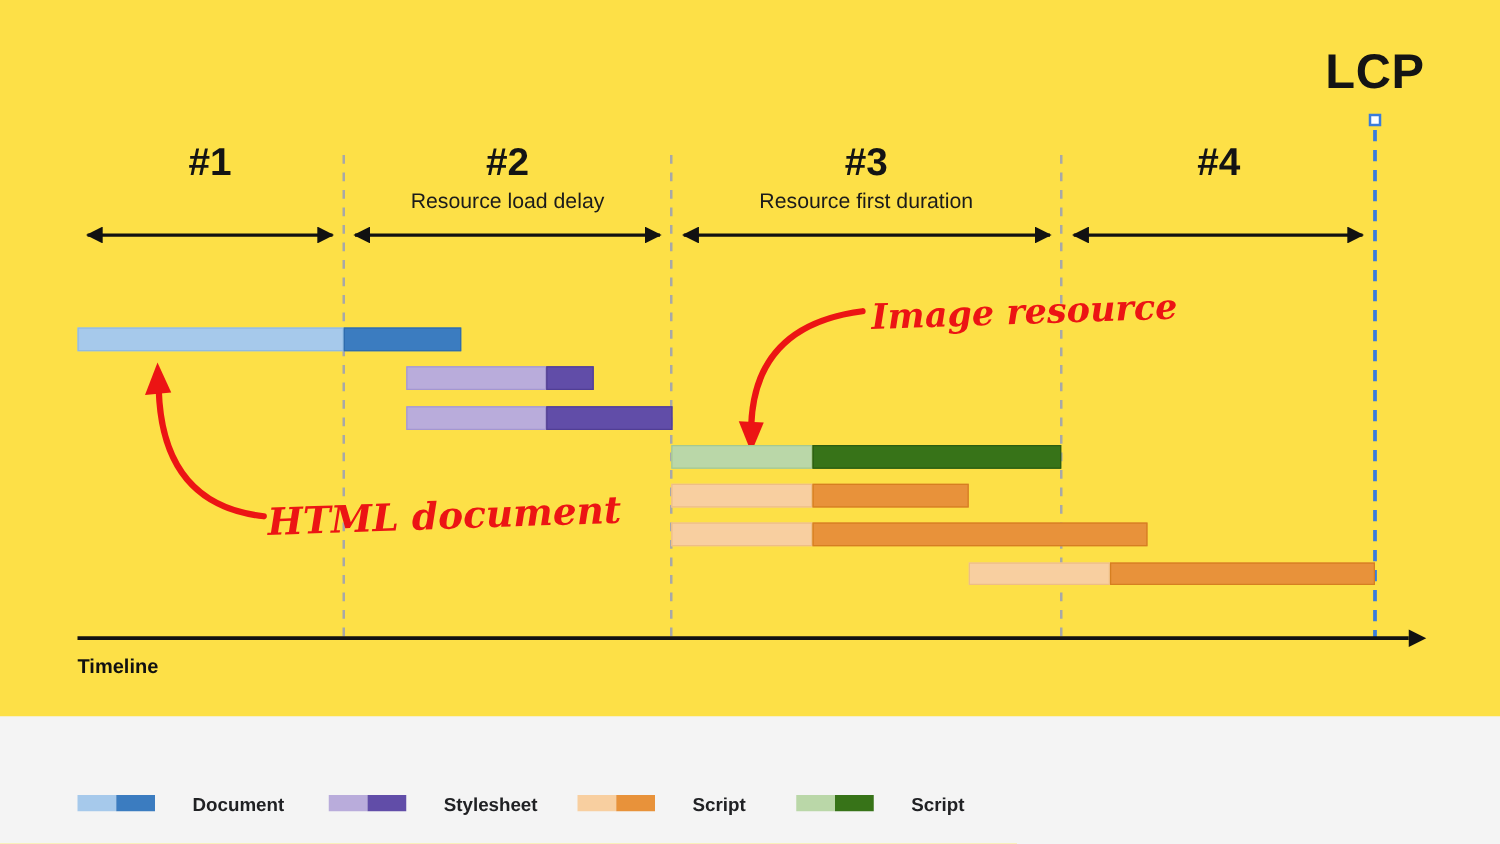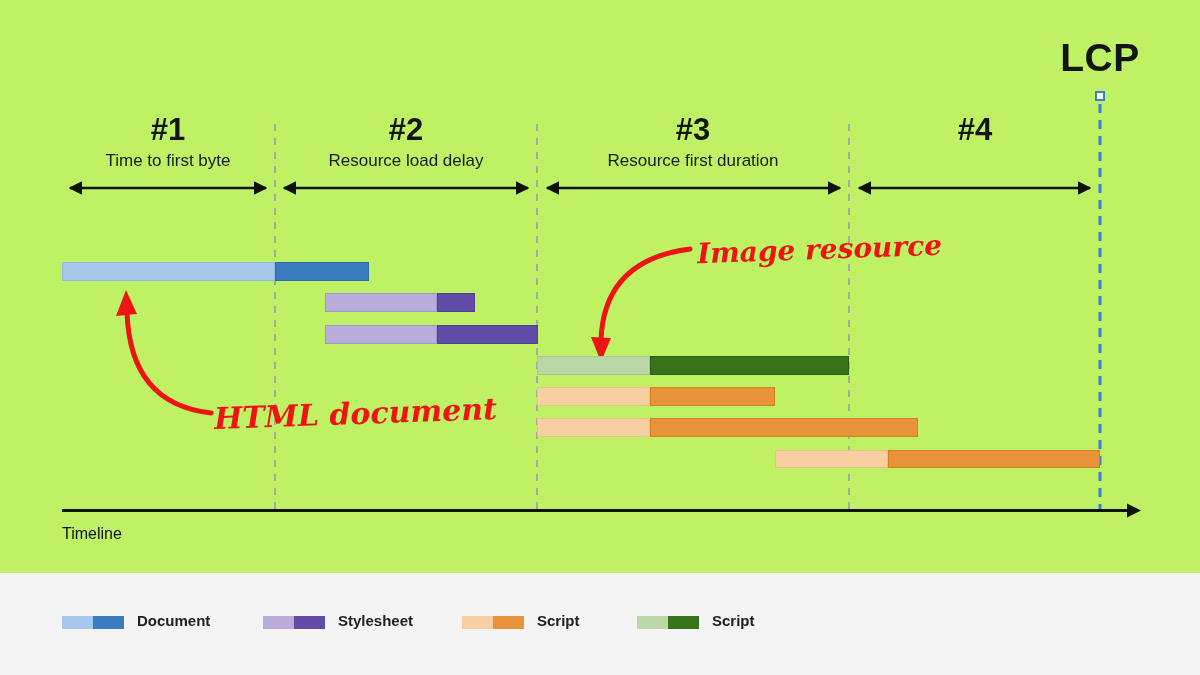--- a/index.html
+++ b/index.html
@@ -1,38 +1,38 @@
 <!DOCTYPE html>
 <html><head>
 <meta charset="utf-8">
 <style>
   html,body{margin:0;padding:0;background:#fff;}
   .stage{
-    position:relative;width:1200px;height:675px;background:#bef264;
+    position:relative;width:1200px;height:675px;background:#fde047;
     font-family:"Liberation Sans",sans-serif;color:#1b1b1b;overflow:hidden;
   }
   .lines-layer{position:absolute;left:0;top:0;width:1200px;height:675px;}
   .lcp-title{
     position:absolute;left:1040px;top:36px;width:120px;text-align:center;
     font-size:39px;font-weight:800;letter-spacing:.5px;color:#141414;
   }
   .phase{position:absolute;top:112px;width:250px;text-align:center;}
   .phase-num{font-size:31px;font-weight:800;line-height:36px;color:#141414;}
   .phase-label{font-size:17px;font-weight:400;line-height:22px;margin-top:2px;color:#1b1b1b;}
   .bars-layer{position:absolute;left:0;top:0;width:1200px;height:675px;}
   .seg{position:absolute;box-sizing:border-box;}
   .annotation{
     position:absolute;font-family:"DejaVu Serif",serif;font-style:italic;font-weight:700;
     color:#EC1414;white-space:nowrap;transform:rotate(-2deg);
   }
   .annotation.html-doc{left:214px;top:396px;font-size:30px;}
   .annotation.img-res{left:697px;top:233px;font-size:28px;}
-  .timeline-label{position:absolute;left:62px;top:525px;font-size:16px;font-weight:400;color:#111;}
+  .timeline-label{position:absolute;left:62px;top:525px;font-size:16px;font-weight:700;color:#111;}
   .legend-band{position:absolute;left:0;top:573px;width:1200px;height:102px;background:#F4F4F4;}
-  .legend-item{position:absolute;top:612px;display:flex;align-items:flex-end;gap:13px;}
+  .legend-item{position:absolute;top:636px;display:flex;align-items:flex-start;gap:30px;}
   .swatch{display:flex;width:62px;height:13px;}
   .sw-light,.sw-dark{display:block;width:31px;height:13px;}
   .legend-label{font-size:15px;font-weight:700;color:#202124;}
 </style>
 </head>
 <body>
 
 <div class="stage">
 
   <svg class="lines-layer" width="1200" height="675" viewBox="0 0 1200 675">
@@ -60,21 +60,20 @@
     <path d="M 211 413 Q 130 404 127 312" fill="none" stroke="#EC1414" stroke-width="5" stroke-linecap="round"></path>
     <polygon points="126,290 116,316 137,314" fill="#EC1414"></polygon>
     <path d="M 690 249 Q 604 260 601 340" fill="none" stroke="#EC1414" stroke-width="5" stroke-linecap="round"></path>
     <polygon points="601,362 591,337 611,338" fill="#EC1414"></polygon>
   </svg>
 
   <div class="lcp-title">LCP</div>
 
   <div class="phase" style="left:43px">
     <div class="phase-num">#1</div>
-    <div class="phase-label">Time to first byte</div>
   </div>
   <div class="phase" style="left:281px">
     <div class="phase-num">#2</div>
     <div class="phase-label">Resource load delay</div>
   </div>
   <div class="phase" style="left:568px">
     <div class="phase-num">#3</div>
     <div class="phase-label">Resource first duration</div>
   </div>
   <div class="phase" style="left:850px">

